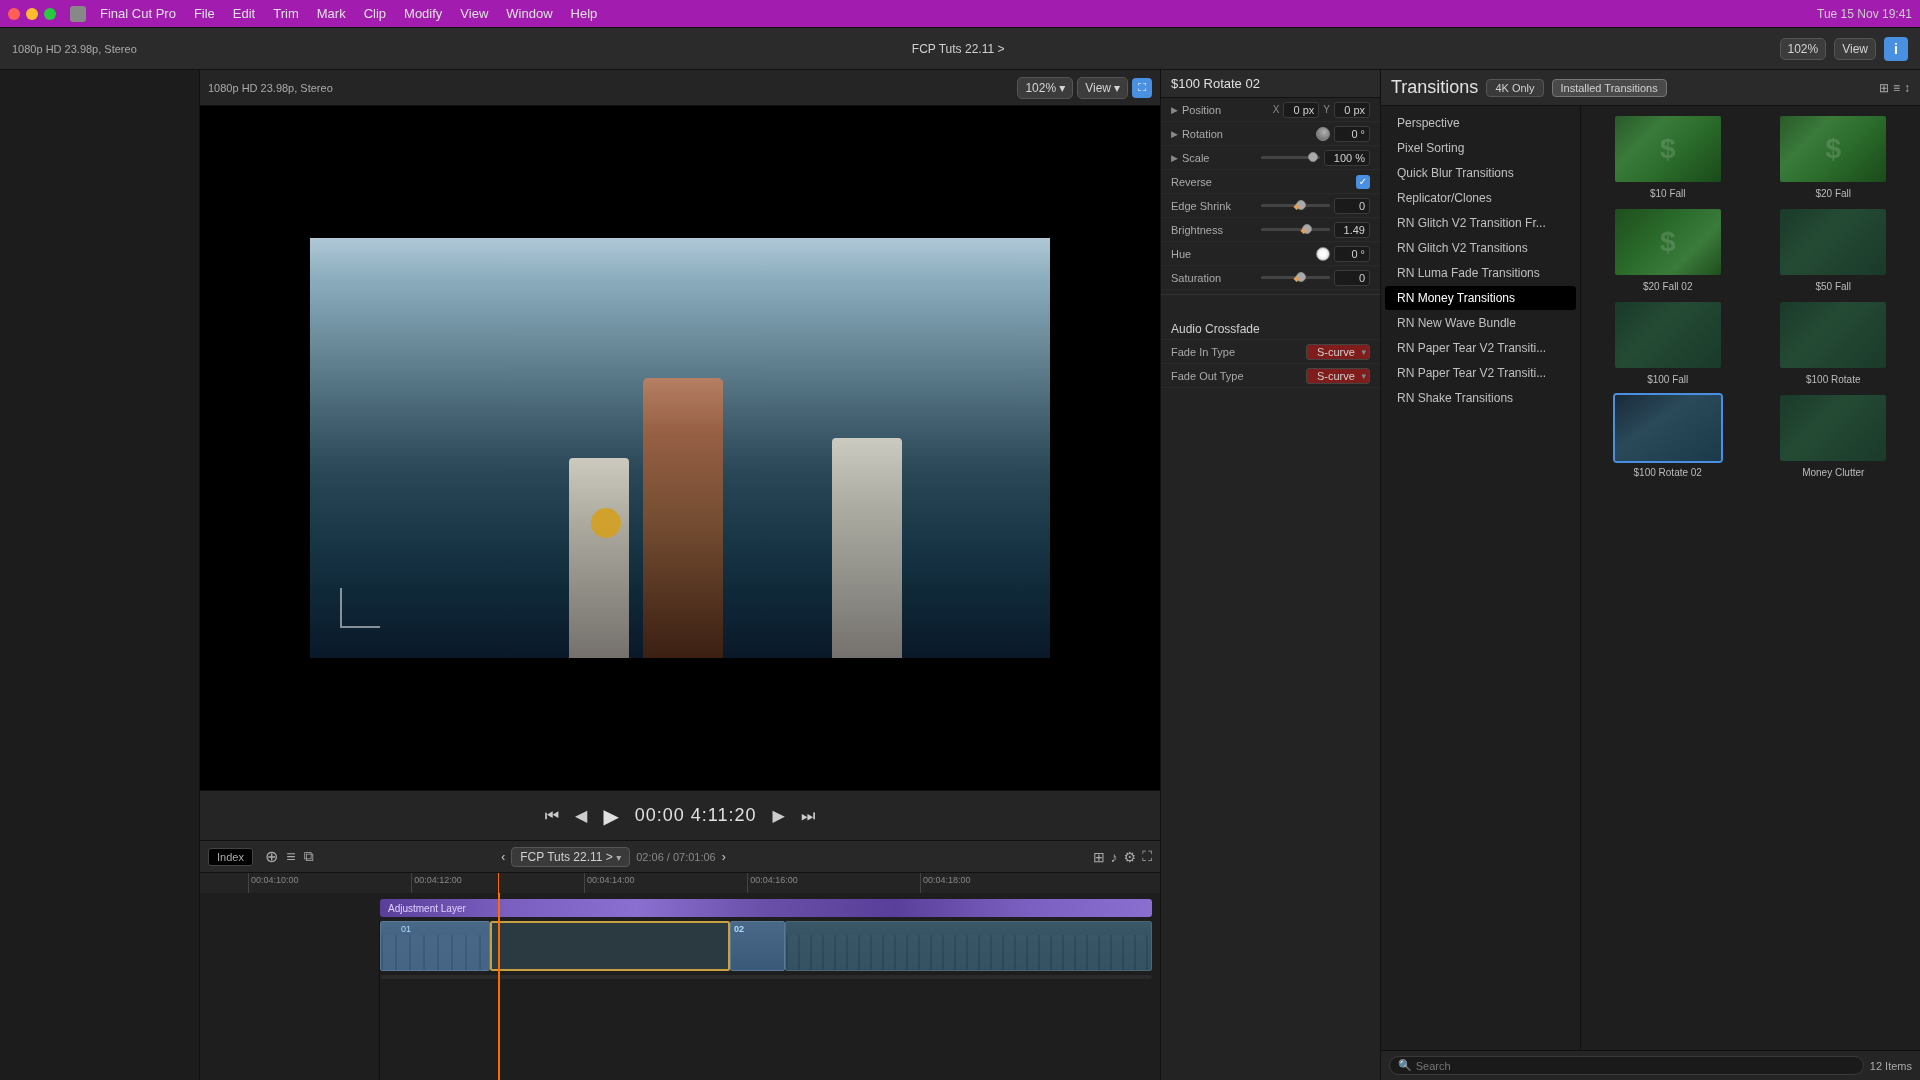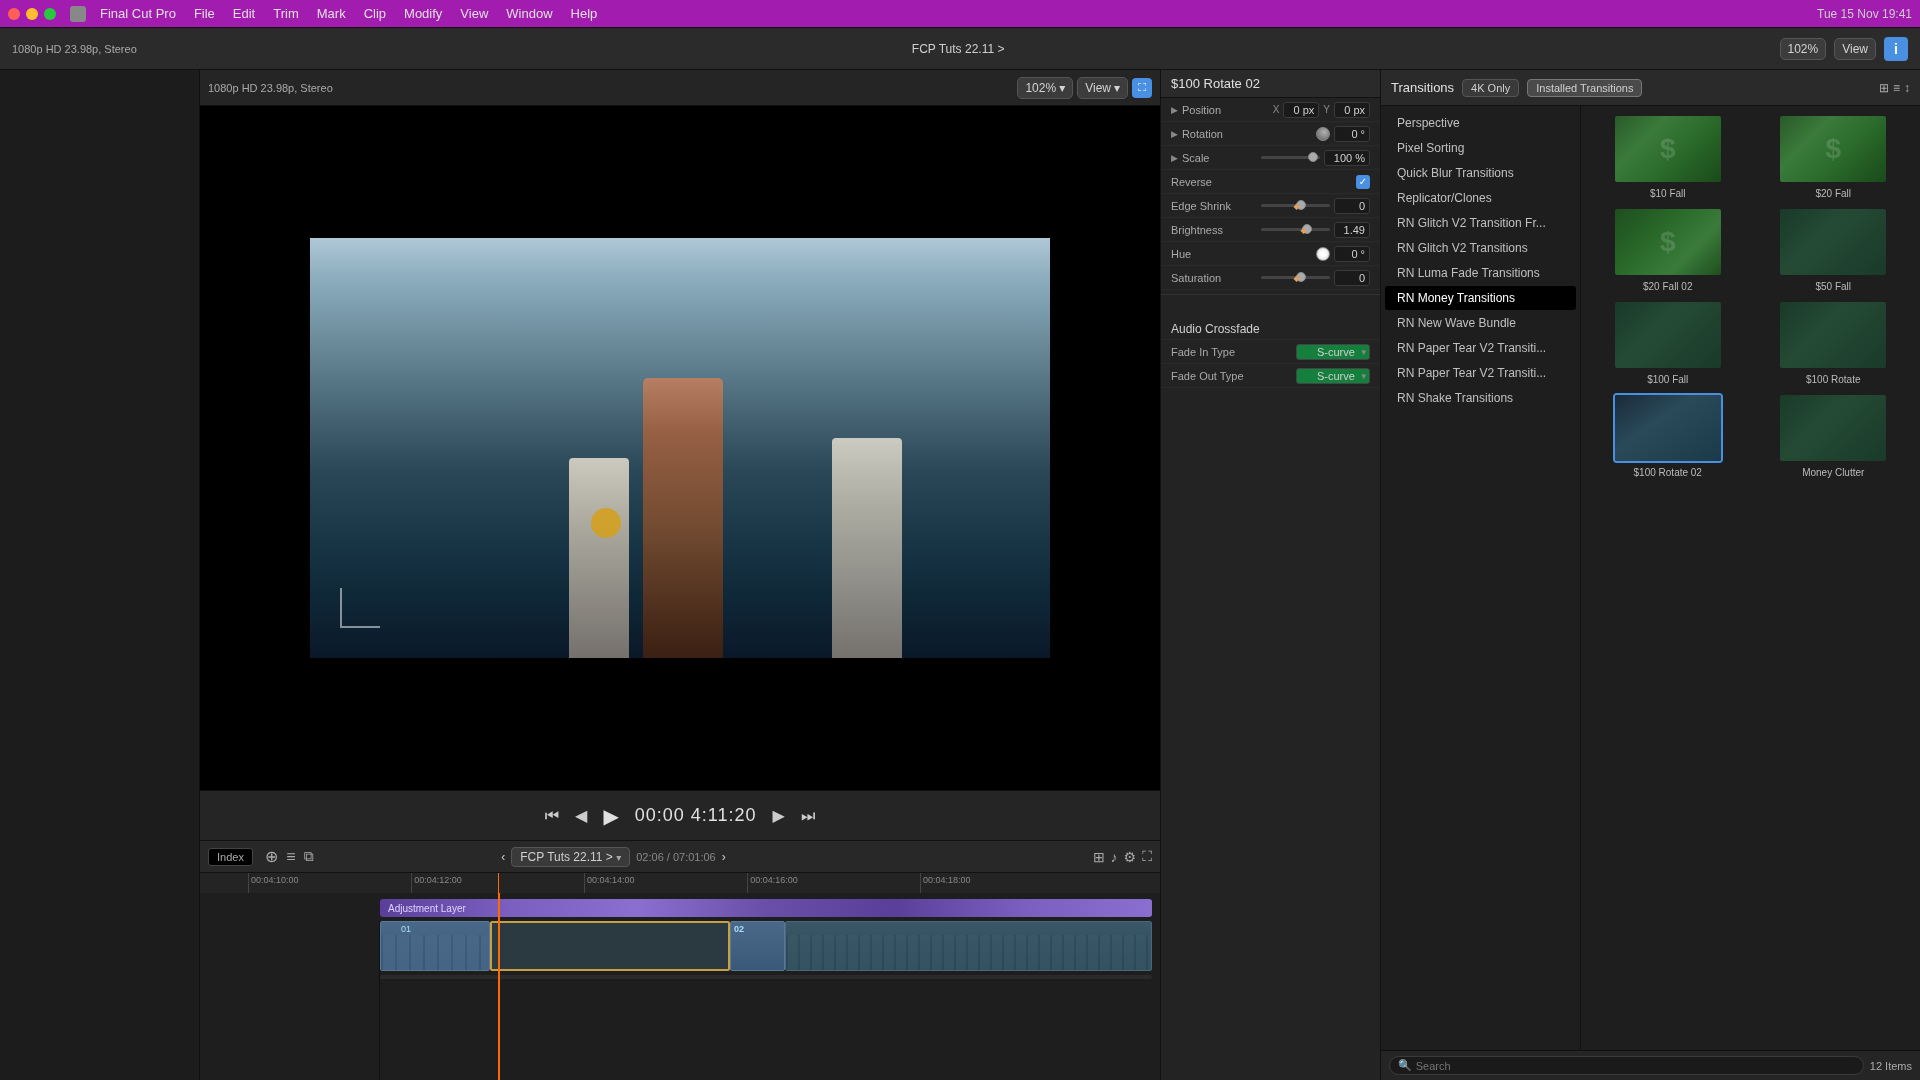--- a/index.html
+++ b/index.html
@@ -324,24 +324,24 @@
       background: radial-gradient(circle, #fff 30%, #ccc 100%);
       border-radius: 50%;
       border: 1px solid #888;
     }
     .section-divider {
       height: 1px;
       background: #333;
       margin: 4px 0;
     }
     .select-dropdown {
-      background: #15803d;
+      background: #7f1d1d;
       border: 1px solid #444;
       border-radius: 3px;
-      padding: 1px 14px 1px 20px;
+      padding: 1px 14px 1px 10px;
       font-size: 11px;
       color: #d0d0d0;
       appearance: none;
       cursor: pointer;
       position: relative;
     }
     .select-wrapper {
       position: relative;
       display: inline-flex;
       align-items: center;
@@ -365,21 +365,21 @@
     .transitions-header {
       height: 36px;
       background: #2a2a2a;
       display: flex;
       align-items: center;
       padding: 0 10px;
       gap: 8px;
       border-bottom: 1px solid #111;
     }
     .transitions-title {
-      font-size: 13px;
+      font-size: 18px;
       color: #e0e0e0;
       font-weight: 500;
     }
     .transitions-filter-btn {
       background: #3a3a3a;
       border: 1px solid #555;
       border-radius: 4px;
       color: #d0d0d0;
       font-size: 11px;
       padding: 2px 8px;

